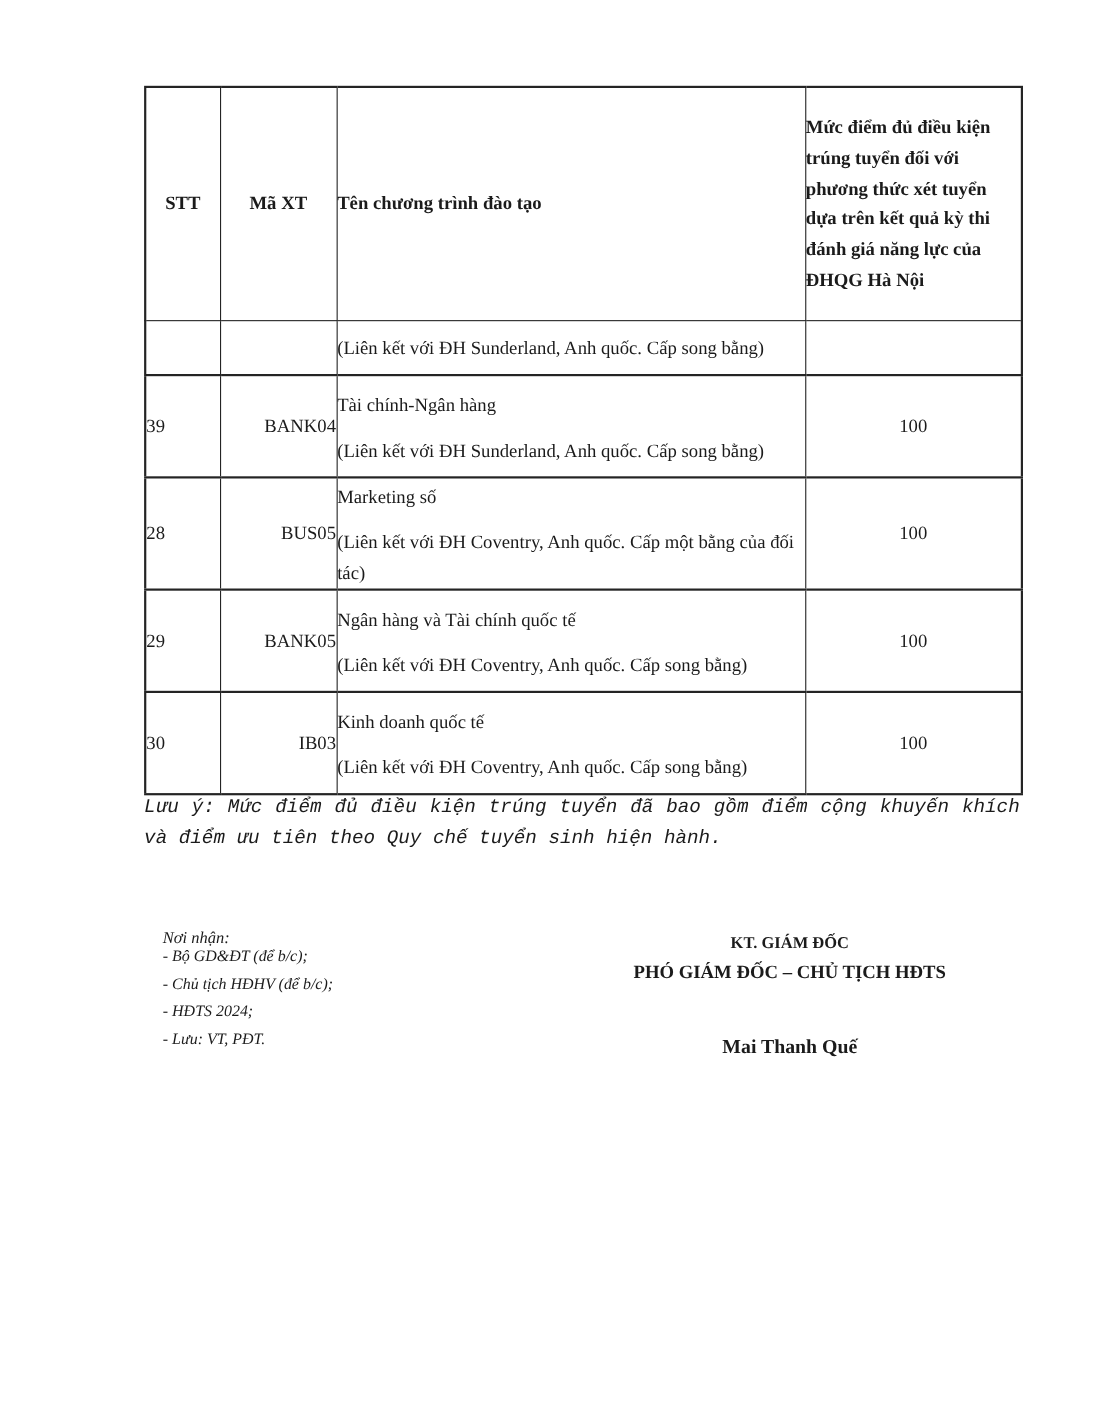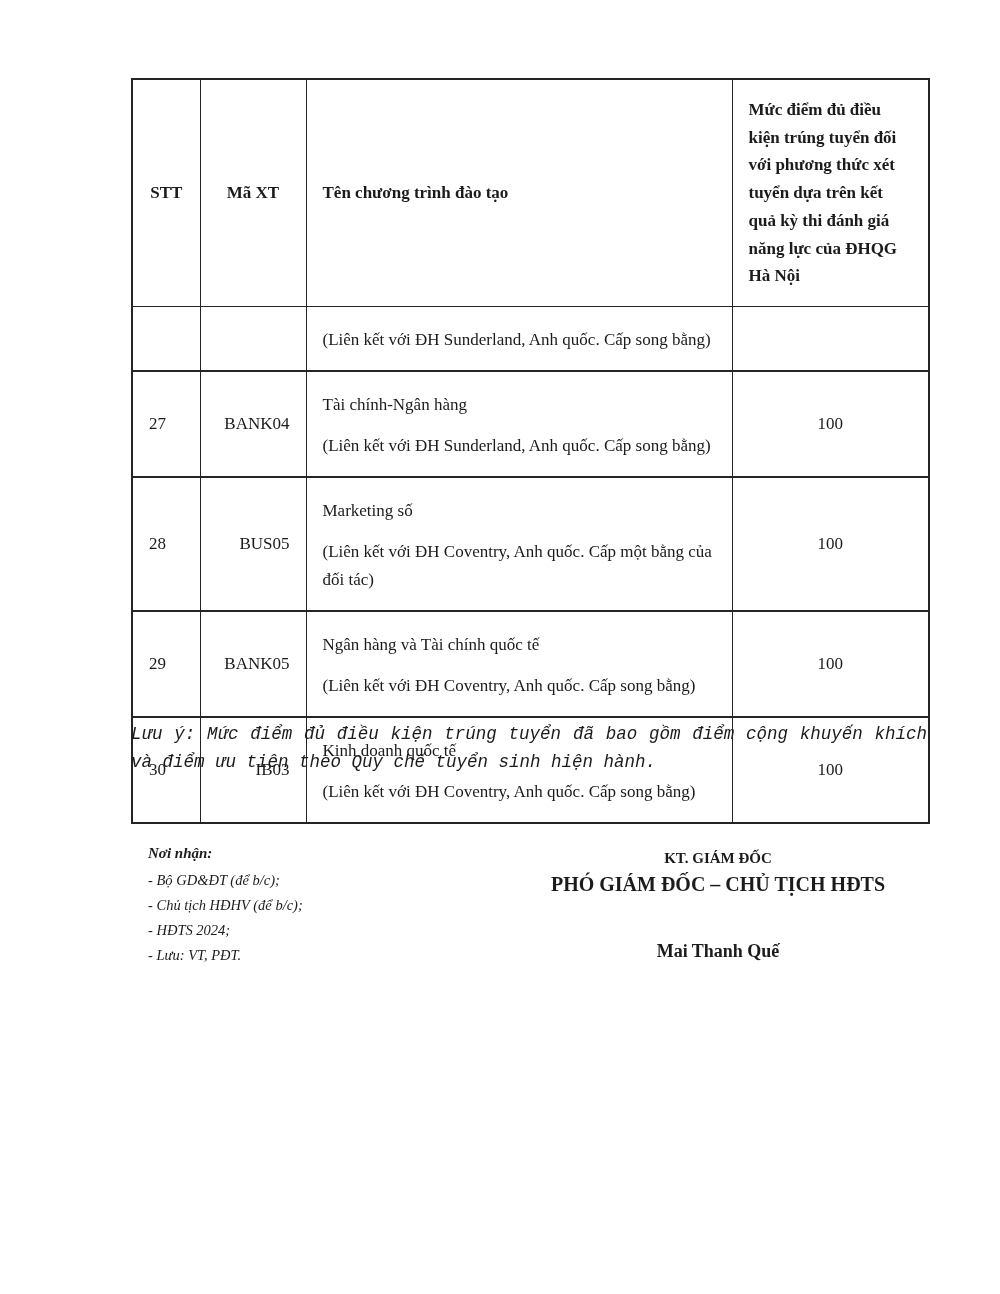--- a/index.html
+++ b/index.html
@@ -32,21 +32,21 @@
     font-size: 17px;
   }
   table.scores col.c-stt   { width: 68px; }
   table.scores col.c-code  { width: 106px; }
   table.scores col.c-prog  { width: 426px; }
   table.scores col.c-score { width: 197px; }
 
   table.scores th, table.scores td {
     border: 1px solid #242424;
     vertical-align: middle;
-    padding: 16px;
+    padding: 0;
   }
   table.scores { border: 2px solid #242424; }
   table.scores thead th { border-top-width: 2px; }
   table.scores tbody td { border-bottom-width: 2px; }
 
   thead tr { height: 212px; }
   thead th {
     font-weight: bold;
     text-align: left;
   }
@@ -88,22 +88,22 @@
   }
 
   
   .recipients {
     position: absolute;
     left: 148px;
     top: 845px;
     font-size: 14.5px;
   }
   .rec-title {
-    margin: 0 0 10px 0;
-    font-weight: bold;
+    margin: 0 0 0 0;
+    font-weight: normal;
     font-style: italic;
     font-size: 15px;
   }
   .rec-item { margin: 0 0 9px 0; line-height: 16px; font-style: italic; }
 
   .signature {
     position: absolute;
     left: 518px;
     top: 845px;
     width: 400px;
@@ -111,21 +111,21 @@
   }
   .sig-line1 {
     margin: 0;
     font-weight: bold;
     font-size: 15px;
     line-height: 26px;
   }
   .sig-line2 {
     margin: 0;
     font-weight: bold;
-    font-size: 20px;
+    font-size: 17px;
     line-height: 26px;
   }
   .signer {
     margin: 44px 0 0 0;
     font-weight: bold;
     font-size: 18px;
   }
 </style>
 </head>
 <body>
@@ -151,21 +151,21 @@
       <tr class="row-partial">
         <td class="cell-stt"></td>
         <td class="cell-code"></td>
         <td class="cell-prog">
           <p class="prog-note first">(Liên kết với ĐH Sunderland, Anh quốc. Cấp song bằng)</p>
         </td>
         <td class="cell-score"></td>
       </tr>
 
       <tr class="row-data">
-        <td class="cell-stt">27</td>
+        <td class="cell-stt">39</td>
         <td class="cell-code">BANK04</td>
         <td class="cell-prog">
           <p class="prog-name">Tài chính-Ngân hàng</p>
           <p class="prog-note">(Liên kết với ĐH Sunderland, Anh quốc. Cấp song bằng)</p>
         </td>
         <td class="cell-score">100</td>
       </tr>
 
       <tr class="row-data">
         <td class="cell-stt">28</td>

